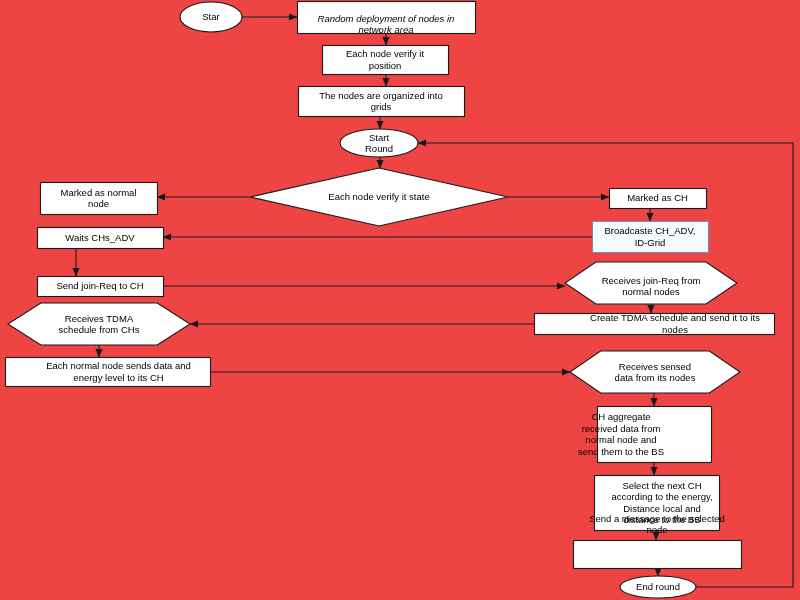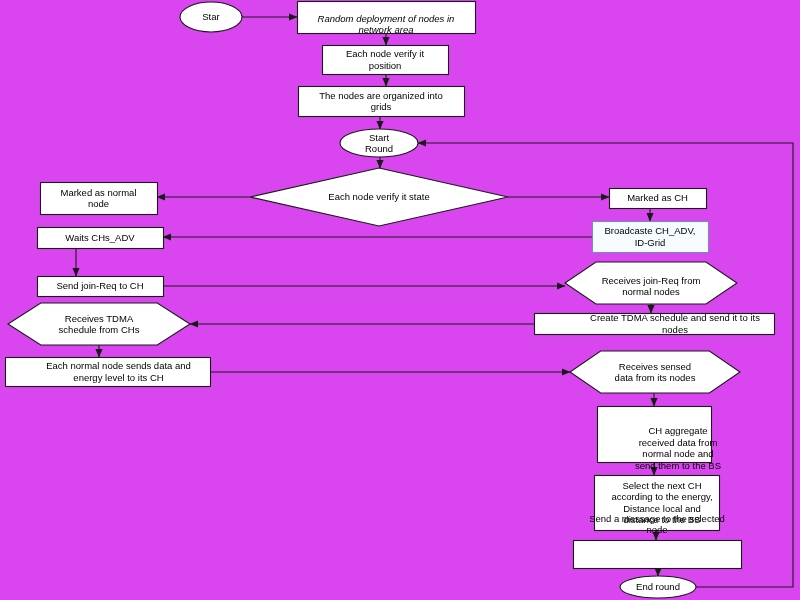--- a/index.html
+++ b/index.html
@@ -8,21 +8,21 @@
     padding: 0;
     background: #ffffff;
   }
   body {
     font-family: "Liberation Sans", sans-serif;
   }
   #canvas {
     position: relative;
     width: 800px;
     height: 600px;
-    background: #d946ef;
+    background: #ef4444;
     overflow: hidden;
   }
   #svg-layer {
     position: absolute;
     left: 0;
     top: 0;
     width: 800px;
     height: 600px;
   }
   .node-label {
@@ -119,21 +119,21 @@
       <div class="node-label" style="left: 37px; top: 276px; width: 126px; height: 20px;">Send join-Req to CH</div>
       <div class="node-label" style="left: 565px; top: 262px; width: 172px; height: 48px;">Receives join-Req from
 normal nodes</div>
       <div class="node-label" style="left: 8px; top: 303px; width: 182px; height: 42px;">Receives TDMA
 schedule from CHs</div>
       <div class="node-label" style="left: 534px; top: 313px; width: 240px; height: 21px; padding-left: 44px;">Create TDMA schedule and send it to its nodes</div>
       <div class="node-label" style="left: 5px; top: 357px; width: 205px; height: 29px; padding-left: 24px;">Each normal node sends data and
 energy level  to its CH</div>
       <div class="node-label" style="left: 570px; top: 351px; width: 170px; height: 42px;">Receives sensed
 data from its nodes</div>
-      <div class="node-label" style="left: 621px; top: 406px; width: 114px; height: 56px; margin-top: 14px;">CH aggregate
+      <div class="node-label" style="left: 564px; top: 406px; width: 114px; height: 56px;">CH aggregate
 received data from
 normal node and
 send them to the BS</div>
       <div class="node-label" style="left: 594px; top: 475px; width: 125px; height: 55px; padding-left: 13px;">Select the next CH
 according to the energy,
 Distance local and
 distance to the BS</div>
       <div class="node-label" style="left: 573px; top: 510px; width: 168px; height: 28px;">Send a message to the selected
 node</div>
       <div class="node-label" style="left: 620px; top: 576px; width: 76px; height: 22px;">End round</div>

